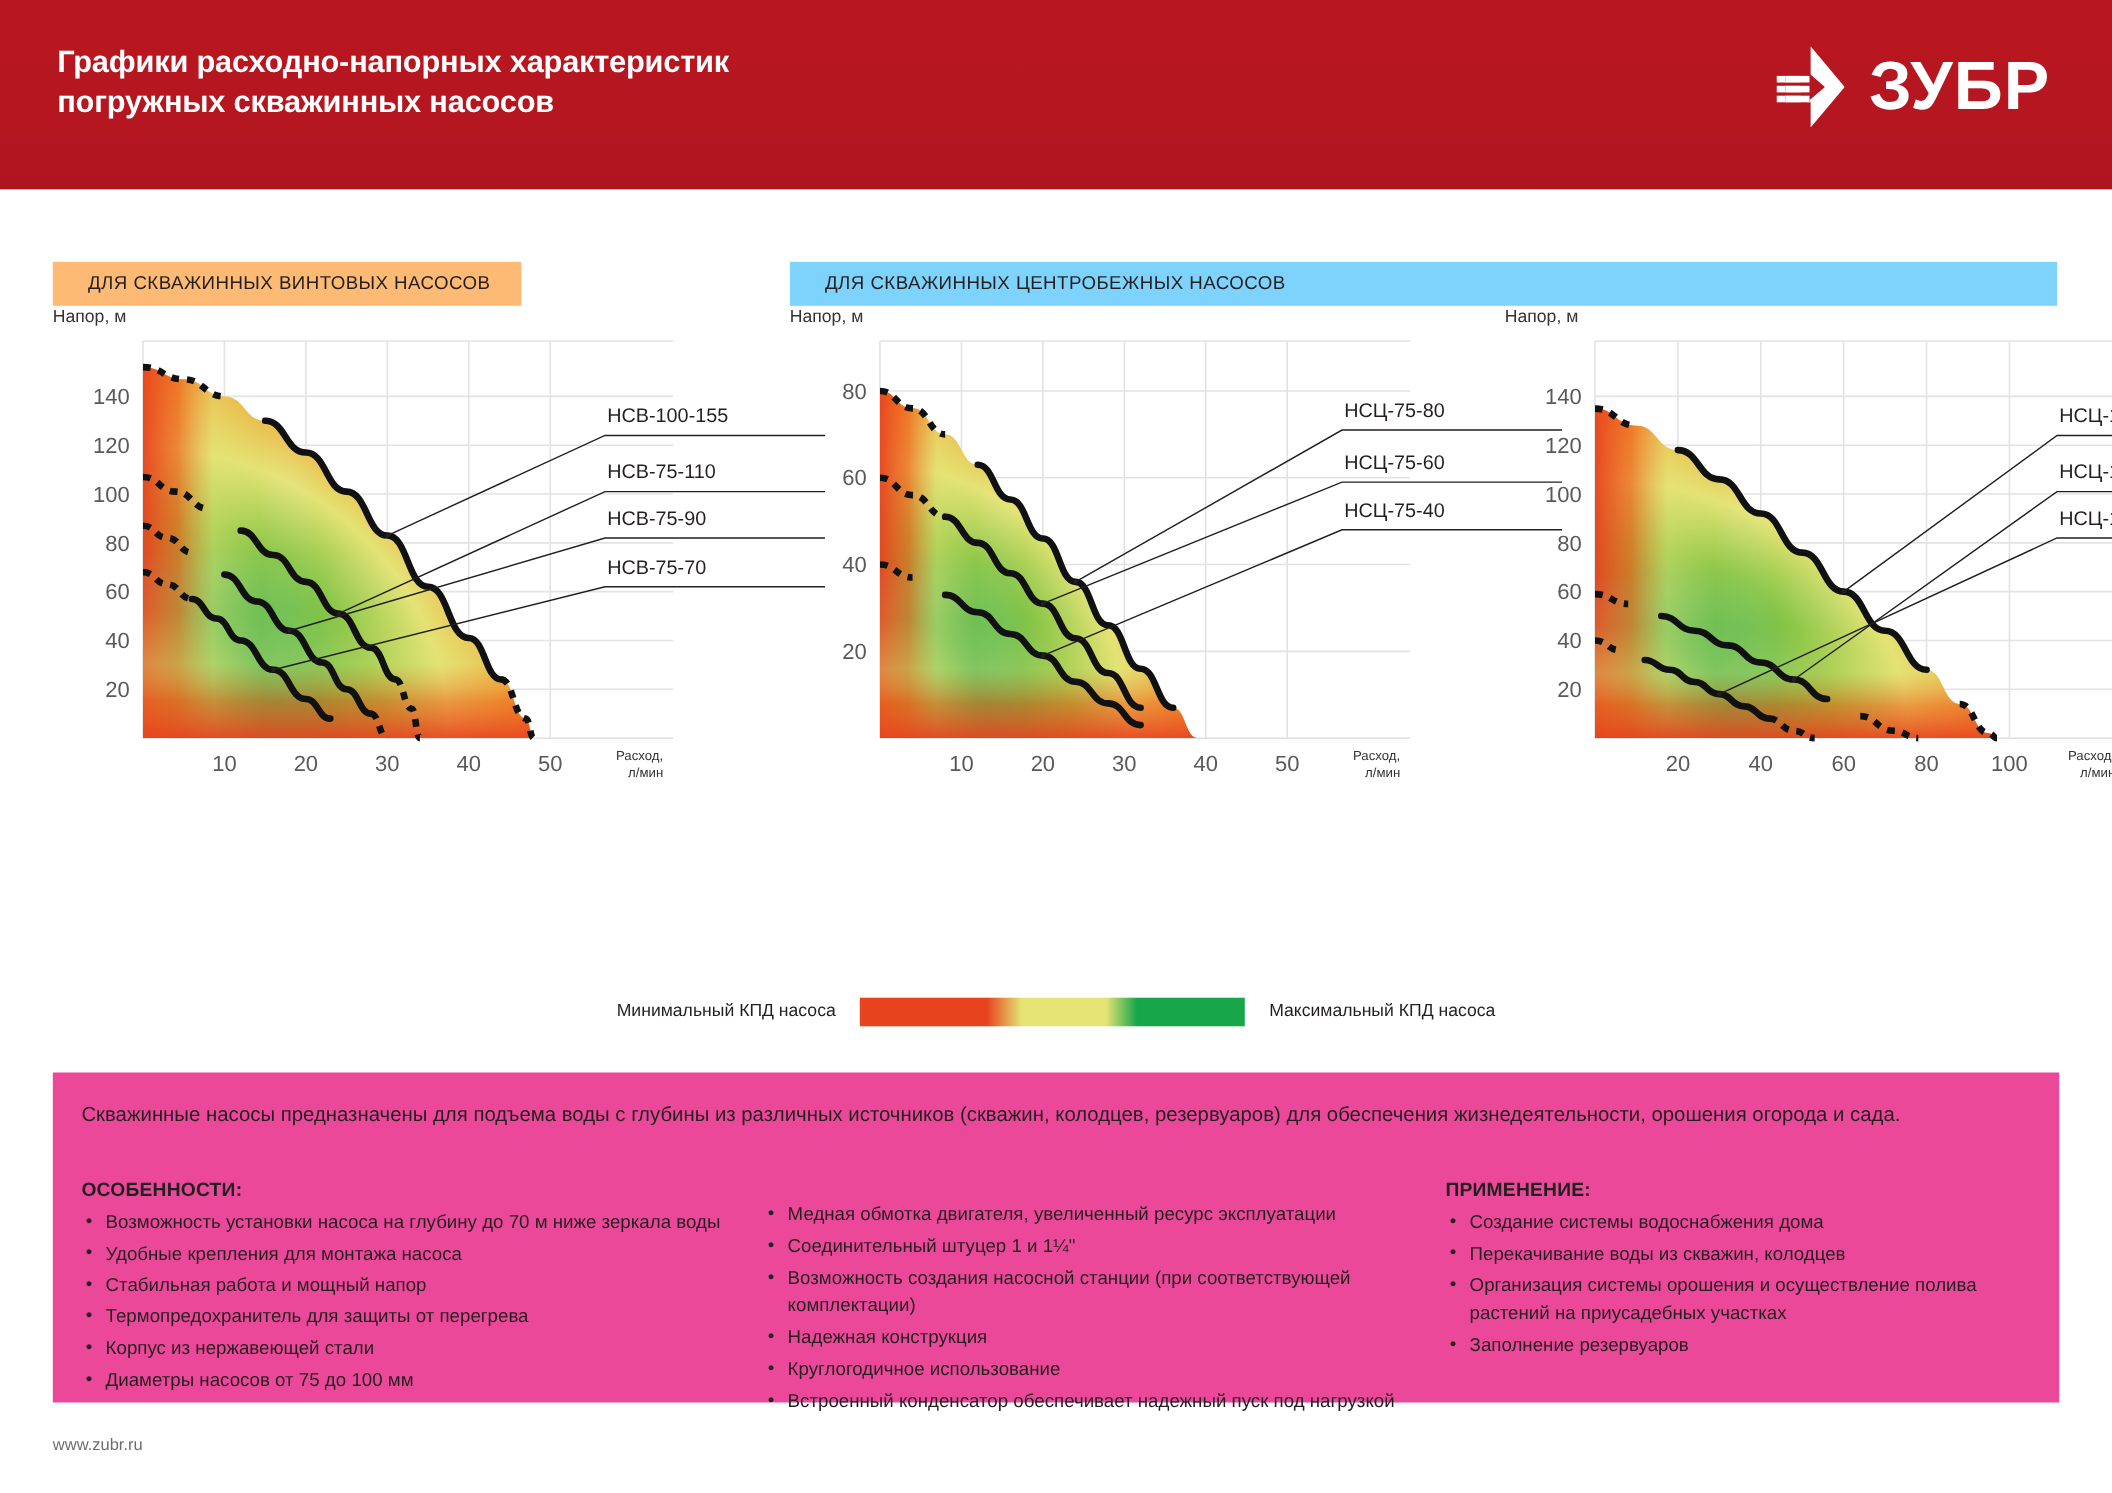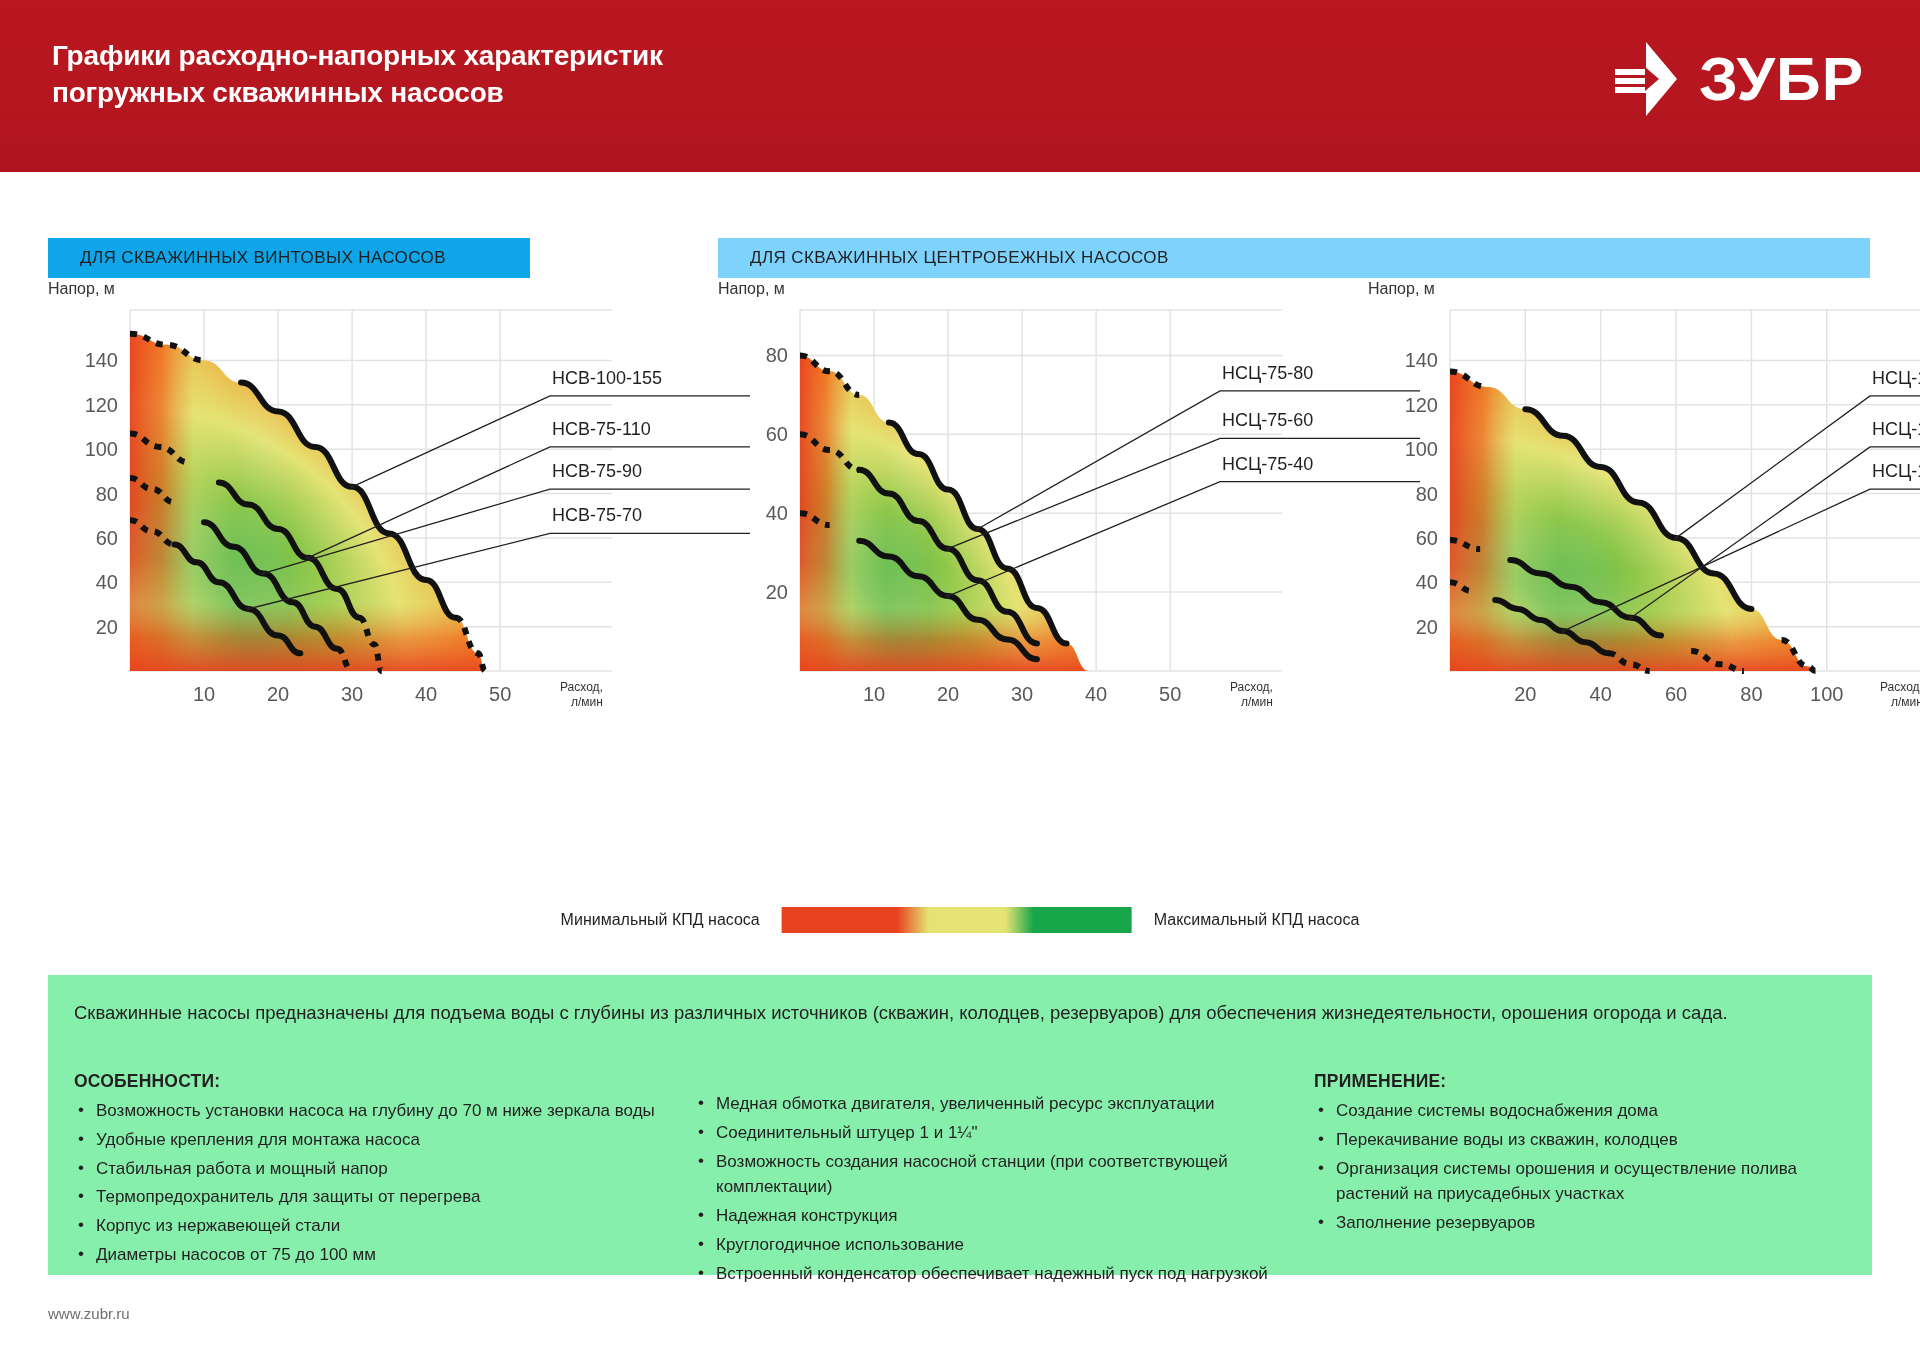--- a/index.html
+++ b/index.html
@@ -33,21 +33,21 @@
     color:#ffffff;font-size:62px;font-weight:bold;letter-spacing:1px;
     line-height:72px;font-family:"Liberation Sans","DejaVu Sans",sans-serif;
   }
 
   
   .sect-head{
     position:absolute;height:40px;line-height:40px;
     font-size:17px;letter-spacing:0.4px;color:#231f20;
   }
   .sect-head span{padding-left:32px;display:block;}
-  .sect-screw{left:48px;top:238px;width:482px;background:#0ea5e9;}
+  .sect-screw{left:48px;top:238px;width:426px;background:#fdba74;}
   .sect-centr{left:718px;top:238px;width:1152px;background:#7dd3fc;}
 
   
   .chart{position:absolute;}
   .chart .axis-title{
     position:absolute;font-size:16px;color:#333;white-space:nowrap;
   }
   .plot{position:absolute;overflow:visible;}
   .xaxis-cap{
     position:absolute;font-size:12px;color:#333;line-height:1.25;
@@ -62,21 +62,21 @@
   }
   .kpd-text{font-size:16px;color:#231f20;white-space:nowrap;}
   .kpd-bar{
     width:350px;height:26px;
     background:linear-gradient(90deg,#e8431f 0%,#e8431f 33%,#e4e374 42%,#e4e374 64%,#18a64a 72%,#18a64a 100%);
   }
 
   
   .panel{
     position:absolute;left:48px;top:975px;width:1824px;height:300px;
-    background:#86efac;
+    background:#ec4899;
   }
   .panel-intro{
     position:absolute;left:26px;top:24px;width:1780px;
     font-size:18.5px;line-height:1.55;color:#231f20;
   }
   .cols{position:absolute;left:26px;top:96px;width:1780px;display:flex;}
   .col{position:relative;}
   .col-a{width:620px;}
   .col-b{width:620px;padding-top:20px;}
   .col-c{width:540px;}

